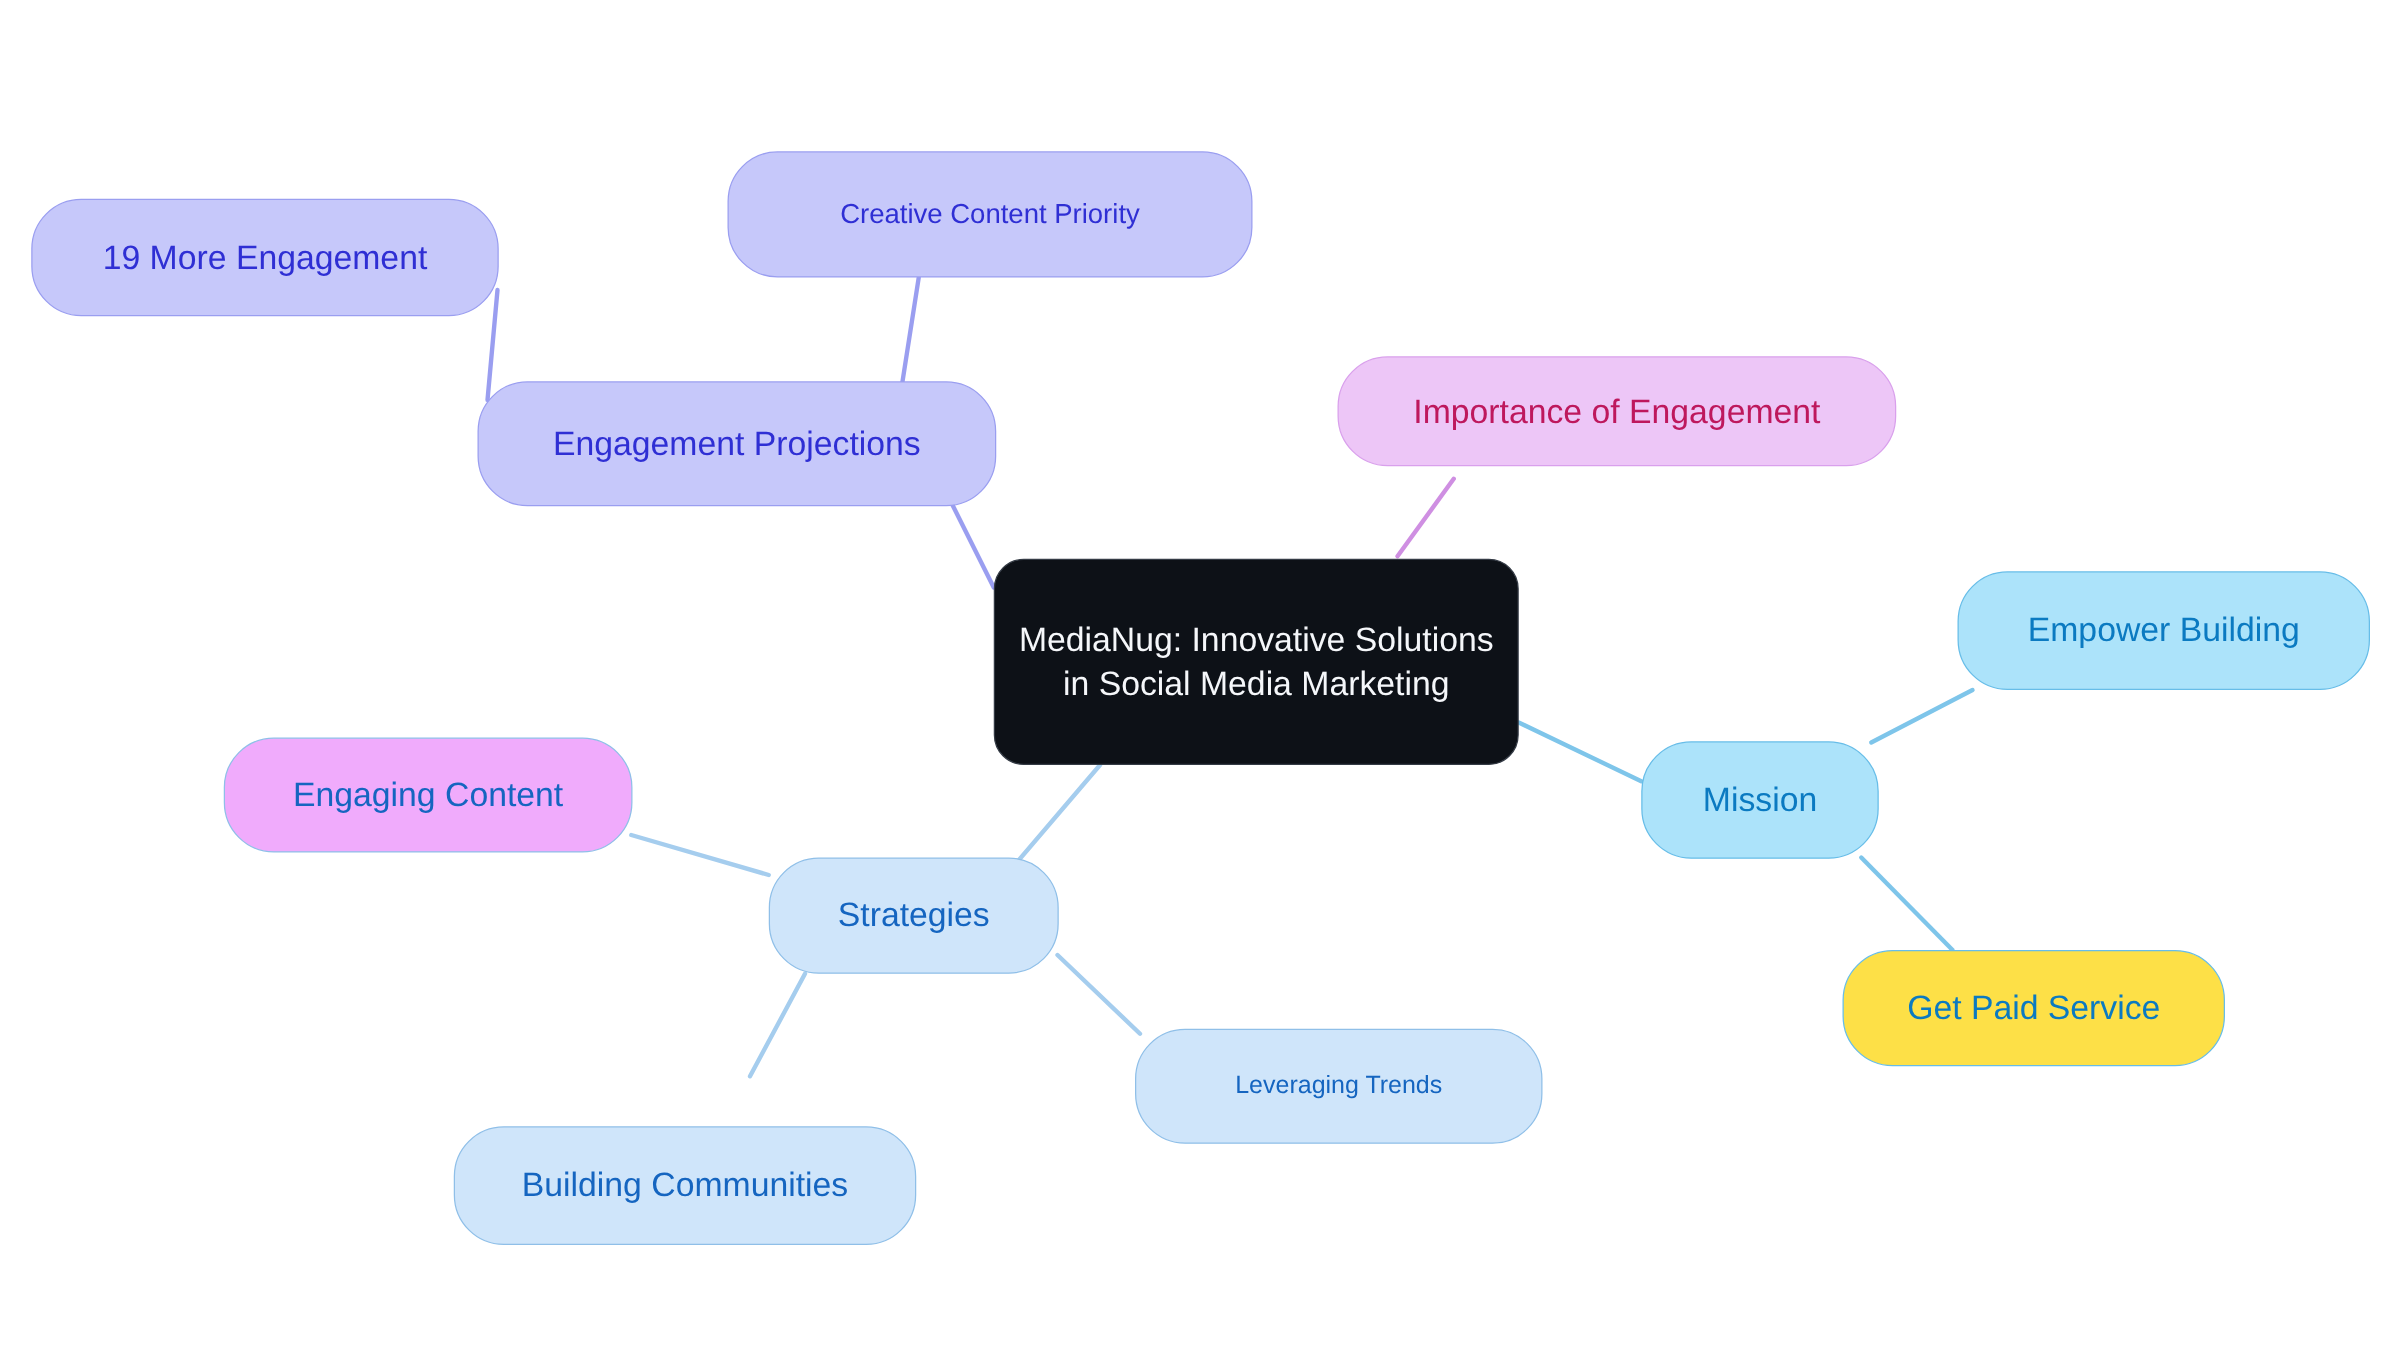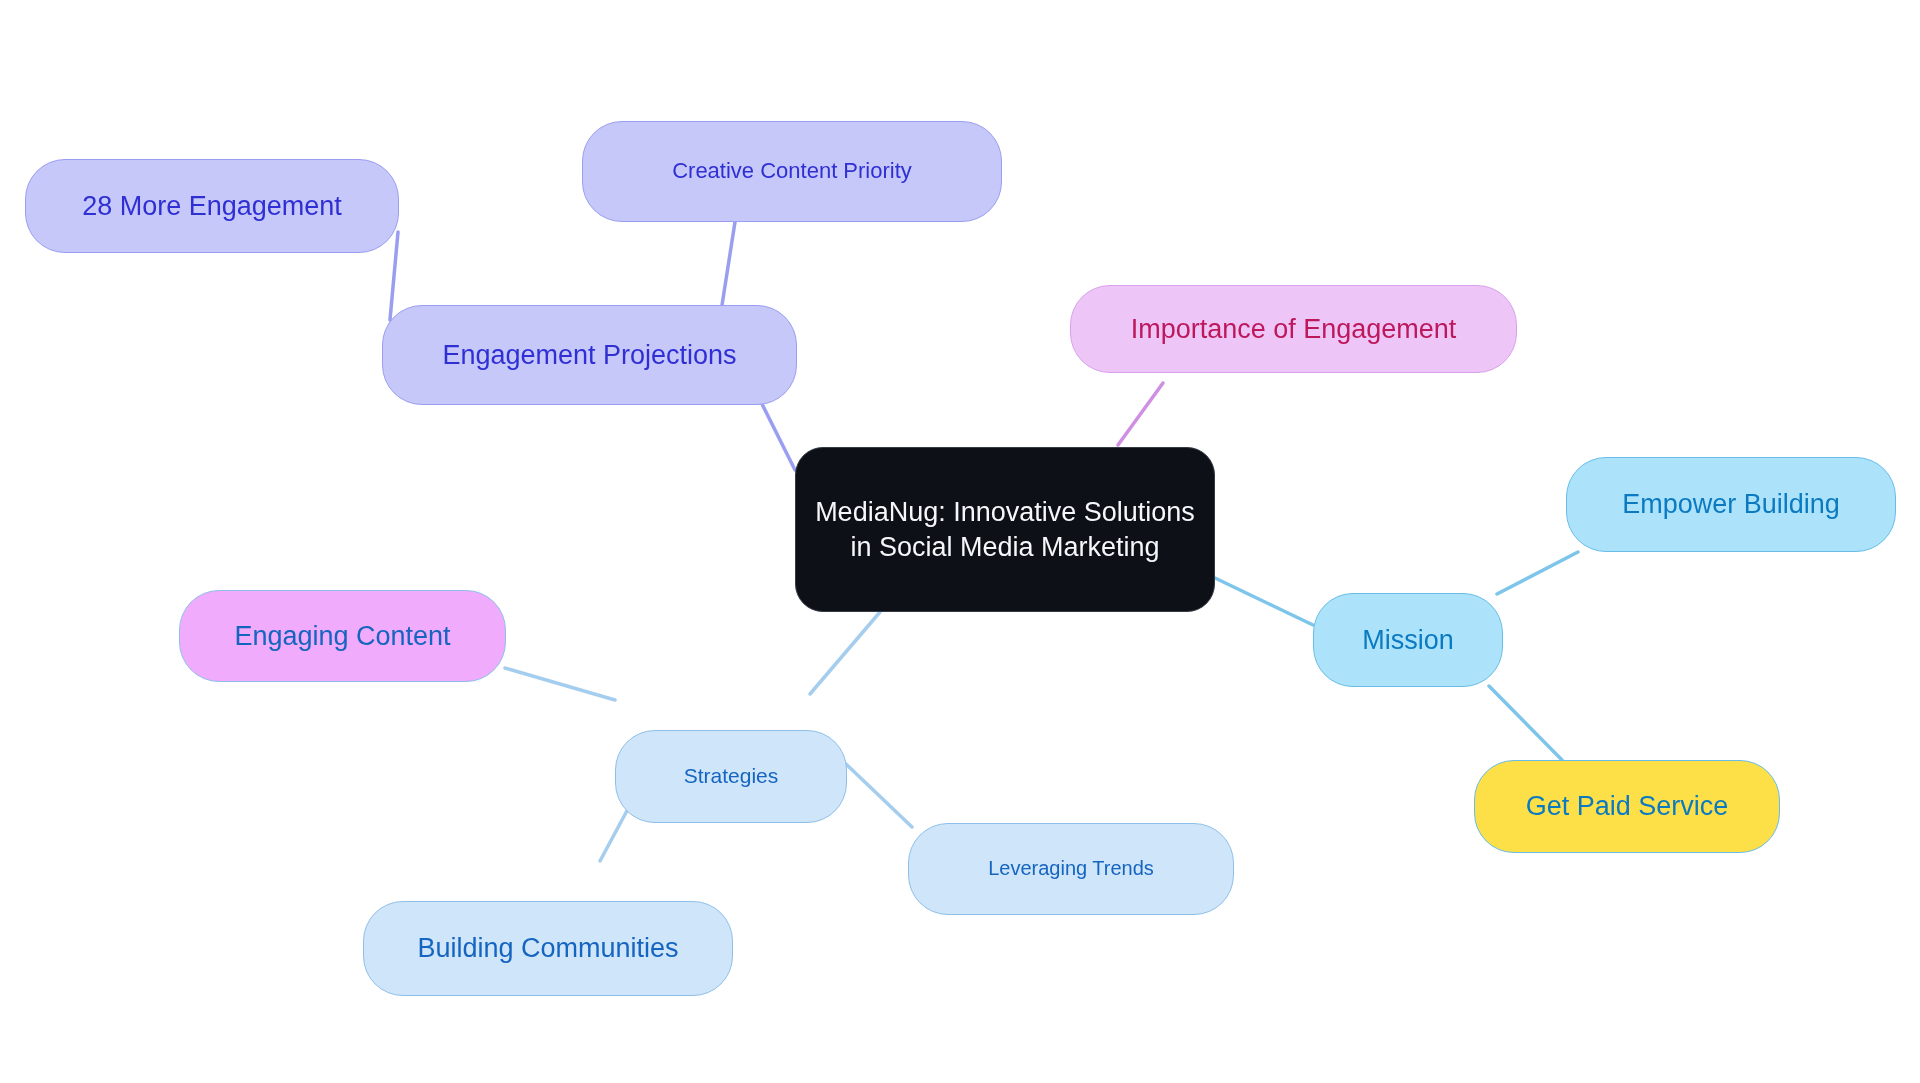--- a/index.html
+++ b/index.html
@@ -69,26 +69,26 @@
       <line x1="1118" y1="445" x2="1163" y2="383" stroke="#cf8fe2" stroke-width="3.5" stroke-linecap="round"></line>
       <line x1="1215" y1="578" x2="1313" y2="625" stroke="#7ec5ea" stroke-width="3.5" stroke-linecap="round"></line>
       <line x1="1497" y1="594" x2="1578" y2="552" stroke="#7ec5ea" stroke-width="3.5" stroke-linecap="round"></line>
       <line x1="1489" y1="686" x2="1562" y2="760" stroke="#7ec5ea" stroke-width="3.5" stroke-linecap="round"></line>
       <line x1="880" y1="612" x2="810" y2="694" stroke="#a5cdee" stroke-width="3.5" stroke-linecap="round"></line>
       <line x1="615" y1="700" x2="505" y2="668" stroke="#a5cdee" stroke-width="3.5" stroke-linecap="round"></line>
       <line x1="644" y1="779" x2="600" y2="861" stroke="#a5cdee" stroke-width="3.5" stroke-linecap="round"></line>
       <line x1="846" y1="764" x2="912" y2="827" stroke="#a5cdee" stroke-width="3.5" stroke-linecap="round"></line>
     </svg>
   <div id="node-layer">
-      <div class="node node-root" style="left: 795px; top: 447px; width: 420px; height: 165px; background: rgb(13, 17, 23); border-color: rgb(52, 59, 69); color: rgb(245, 247, 250); font-size: 27px;"><span class="node-label">MediaNug: Innovative Solutions in Social Media Marketing</span></div>
+      <div class="node node-root" style="left: 795px; top: 447px; width: 420px; height: 165px; background: rgb(13, 17, 23); border-color: rgb(52, 59, 69); color: rgb(245, 247, 250); font-size: 27px; border-radius: 24px;"><span class="node-label">MediaNug: Innovative Solutions in Social Media Marketing</span></div>
       <div class="node" style="left: 382px; top: 305px; width: 415px; height: 100px; background: rgb(198, 200, 250); border-color: rgb(154, 158, 240); color: rgb(47, 47, 212); font-size: 27px;"><span class="node-label">Engagement Projections</span></div>
-      <div class="node" style="left: 25px; top: 159px; width: 374px; height: 94px; background: rgb(198, 200, 250); border-color: rgb(154, 158, 240); color: rgb(47, 47, 212); font-size: 27px;"><span class="node-label">28 More Engagement</span></div>
+      <div class="node" style="left: 25px; top: 159px; width: 374px; height: 94px; background: rgb(198, 200, 250); border-color: rgb(154, 158, 240); color: rgb(47, 47, 212); font-size: 27px;"><span class="node-label">19 More Engagement</span></div>
       <div class="node" style="left: 582px; top: 121px; width: 420px; height: 101px; background: rgb(198, 200, 250); border-color: rgb(154, 158, 240); color: rgb(47, 47, 212); font-size: 22px;"><span class="node-label">Creative Content Priority</span></div>
       <div class="node" style="left: 1070px; top: 285px; width: 447px; height: 88px; background: rgb(237, 198, 247); border-color: rgb(217, 160, 236); color: #be185d; font-size: 27px;"><span class="node-label">Importance of Engagement</span></div>
       <div class="node" style="left: 1313px; top: 593px; width: 190px; height: 94px; background: rgb(172, 227, 250); border-color: rgb(103, 189, 232); color: rgb(11, 122, 193); font-size: 27px;"><span class="node-label">Mission</span></div>
       <div class="node" style="left: 1566px; top: 457px; width: 330px; height: 95px; background: rgb(172, 227, 250); border-color: rgb(103, 189, 232); color: rgb(11, 122, 193); font-size: 27px;"><span class="node-label">Empower Building</span></div>
       <div class="node" style="left: 1474px; top: 760px; width: 306px; height: 93px; background: #fde047; border-color: rgb(103, 189, 232); color: rgb(11, 122, 193); font-size: 27px;"><span class="node-label">Get Paid Service</span></div>
-      <div class="node" style="left: 615px; top: 686px; width: 232px; height: 93px; background: rgb(207, 229, 250); border-color: rgb(143, 191, 232); color: rgb(21, 101, 192); font-size: 21px; margin-top: 44px;"><span class="node-label">Strategies</span></div>
+      <div class="node" style="left: 615px; top: 686px; width: 232px; height: 93px; background: rgb(207, 229, 250); border-color: rgb(143, 191, 232); color: rgb(21, 101, 192); font-size: 27px;"><span class="node-label">Strategies</span></div>
       <div class="node" style="left: 179px; top: 590px; width: 327px; height: 92px; background: #f0abfc; border-color: rgb(143, 191, 232); color: rgb(21, 101, 192); font-size: 27px;"><span class="node-label">Engaging Content</span></div>
       <div class="node" style="left: 363px; top: 901px; width: 370px; height: 95px; background: rgb(207, 229, 250); border-color: rgb(143, 191, 232); color: rgb(21, 101, 192); font-size: 27px;"><span class="node-label">Building Communities</span></div>
       <div class="node" style="left: 908px; top: 823px; width: 326px; height: 92px; background: rgb(207, 229, 250); border-color: rgb(143, 191, 232); color: rgb(21, 101, 192); font-size: 20px;"><span class="node-label">Leveraging Trends</span></div>
     </div>
 </div>
 
 </body></html>

